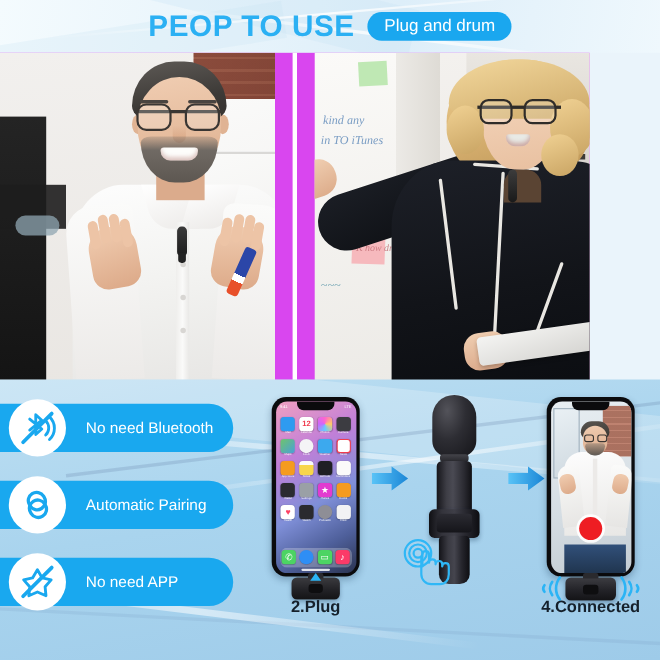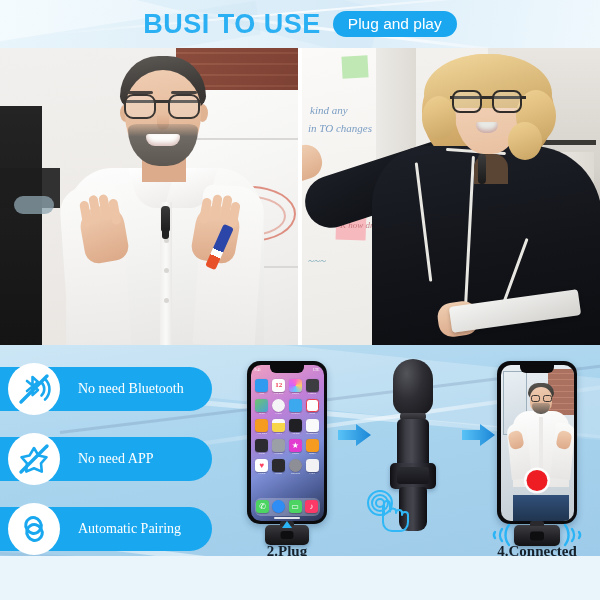--- a/index.html
+++ b/index.html
@@ -47,23 +47,24 @@
     font-size: 15.5px;
     padding: 5px 15px 6px;
     border-radius: 16px;
     white-space: nowrap;
     line-height: 1;
   }
 
   
   .photos {
     position: absolute; left: 0; top: 48px;
-    width: 600px; height: 300px;
+    width: 536px; height: 300px;
     display: flex;
-    background: #f0abfc;
+    background: #d946ef;
+    gap: 16px;
   }
   .photo { position: relative; overflow: hidden; }
   .photo.left  { width: 298px; height: 300px; }
   .photo.div   { width: 4px; height: 300px; background: #ffffff; }
   .photo.right { width: 298px; height: 300px; }
 
   
   .bg-office-l {
     position: absolute; inset: 0;
     background:
@@ -273,24 +274,23 @@
     position: absolute; left: 124px; top: 248px; width: 130px; height: 26px;
     background: linear-gradient(170deg,#f4f4f2,#d3d2cf);
     border-radius: 4px; transform: rotate(-8deg);
     box-shadow: 0 2px 4px rgba(0,0,0,.25);
   }
   .w-hand2 { position: absolute; left: 112px; top: 252px; width: 40px; height: 34px; background: linear-gradient(170deg,#f0cfb2,#d8a586); border-radius: 14px; transform: rotate(-8deg); }
 
   
   .bottom {
     position: absolute; left: 0; top: 345px;
-    width: 600px; height: 211px;
+    width: 600px; height: 255px;
     background: linear-gradient(170deg, #bedff2 0%, #a9d4ee 45%, #9ecbe9 100%);
     overflow: hidden;
-    font-family: Liberation Serif, serif;
   }
   .b-band {
     position: absolute;
     background: linear-gradient(90deg, rgba(255,255,255,0), rgba(255,255,255,.55), rgba(255,255,255,0));
     transform-origin: left center;
   }
   .b-wedge { position: absolute; background: rgba(255,255,255,.22); transform-origin: left center; }
   .b-dark { position: absolute; background: rgba(90,120,160,.22); transform-origin: left center; }
 
   
@@ -493,22 +493,22 @@
 <body>
 
 <div id="page">
 
   <div class="header">
     <div class="hdr-wedge" style="left:60px;top:-30px;width:320px;height:50px;transform:rotate(14deg);opacity:.5;"></div>
     <div class="hdr-wedge" style="left:-40px;top:24px;width:300px;height:34px;transform:rotate(-9deg);opacity:.45;"></div>
     <div class="hdr-streak" style="left:150px;top:6px;width:420px;height:3px;transform:rotate(7deg);"></div>
     <div class="hdr-streak" style="left:40px;top:34px;width:520px;height:2px;transform:rotate(-5deg);"></div>
     <div class="header-inner">
-      <div class="headline">BUSI TO USE</div>
-      <div class="badge">Plug and play</div>
+      <div class="headline">PEOP TO USE</div>
+      <div class="badge">Plug and drum</div>
     </div>
   </div>
 
   <div class="photos">
 
     <div class="photo left">
       <div class="bg-office-l"></div>
       <div class="brickwall"></div>
       <div class="whiteboard-l">
         <div class="wb-frame-l"></div>
@@ -571,21 +571,21 @@
         <div class="shelf-row" style="top:92px;width:104px;height:5px;"></div>
         <div class="shelf-row" style="top:168px;width:104px;height:5px;"></div>
         <div class="books" style="top:104px;width:86px;"></div>
         <div class="books" style="top:180px;width:86px;"></div>
       </div>
       <div class="whiteboard-r">
         <div class="wb-r-edge"></div>
         <div class="sticky" style="left:40px;top:8px;width:26px;height:22px;background:#bfe8b4;transform:rotate(-3deg);"></div>
         <div class="sticky" style="left:34px;top:164px;width:30px;height:28px;background:#f6b9bd;transform:rotate(2deg);"></div>
         <div class="hw" style="left:8px;top:56px;">kind any</div>
-        <div class="hw" style="left:6px;top:74px;">in TO changes</div>
+        <div class="hw" style="left:6px;top:74px;">in TO iTunes</div>
         <div class="hw pink" style="left:38px;top:172px;">K how drum</div>
         <div class="hw teal" style="left:6px;top:206px;">~~~</div>
         <div class="hw teal" style="left:4px;top:150px;">| | |</div>
       </div>
 
       <div class="woman">
         <div class="w-arm"></div>
         <div class="w-hand"></div>
         <div class="w-hair-back"></div>
         <div class="w-neck"></div>
@@ -633,40 +633,40 @@
               <path d="M27.5 13.5 a9 9 0 0 1 0 13"></path>
               <path d="M31 10 a14 14 0 0 1 0 20.5"></path>
             </g>
             <line x1="7" y1="33" x2="33" y2="7" stroke="#19a8ef" stroke-width="3.4" stroke-linecap="round"></line>
           </svg>
         </div>
       </div>
 
       <div class="feature">
         <div class="pill">
-          <span class="pill-label">No need APP</span>
-        </div>
-        <div class="f-circle">
-          <svg width="40" height="40" viewBox="0 0 40 40">
-            <path d="M20 9 L24.4 16.4 L32.5 18.2 L27 24.4 L27.8 32.6 L20 29.2 L12.2 32.6 L13 24.4 L7.5 18.2 L15.6 16.4 Z" fill="none" stroke="#19a8ef" stroke-width="2.6" stroke-linejoin="round"></path>
-            <line x1="7" y1="33" x2="33" y2="7" stroke="#19a8ef" stroke-width="3.4" stroke-linecap="round"></line>
-          </svg>
-        </div>
-      </div>
-
-      <div class="feature">
-        <div class="pill">
           <span class="pill-label">Automatic Pairing</span>
         </div>
         <div class="f-circle">
           <svg width="40" height="40" viewBox="0 0 40 40">
             <g fill="none" stroke="#19a8ef" stroke-width="3" stroke-linecap="round">
               <rect x="12" y="8.5" width="15" height="16" rx="7.5" transform="rotate(-32 19.5 16.5)"></rect>
               <rect x="13" y="15.5" width="15" height="16" rx="7.5" transform="rotate(-32 20.5 23.5)"></rect>
             </g>
+          </svg>
+        </div>
+      </div>
+
+      <div class="feature">
+        <div class="pill">
+          <span class="pill-label">No need APP</span>
+        </div>
+        <div class="f-circle">
+          <svg width="40" height="40" viewBox="0 0 40 40">
+            <path d="M20 9 L24.4 16.4 L32.5 18.2 L27 24.4 L27.8 32.6 L20 29.2 L12.2 32.6 L13 24.4 L7.5 18.2 L15.6 16.4 Z" fill="none" stroke="#19a8ef" stroke-width="2.6" stroke-linejoin="round"></path>
+            <line x1="7" y1="33" x2="33" y2="7" stroke="#19a8ef" stroke-width="3.4" stroke-linecap="round"></line>
           </svg>
         </div>
       </div>
     </div>
 
     <div class="steps">
 
       <div class="step s1">
         <div class="phone">
           <div class="phone-screen">

